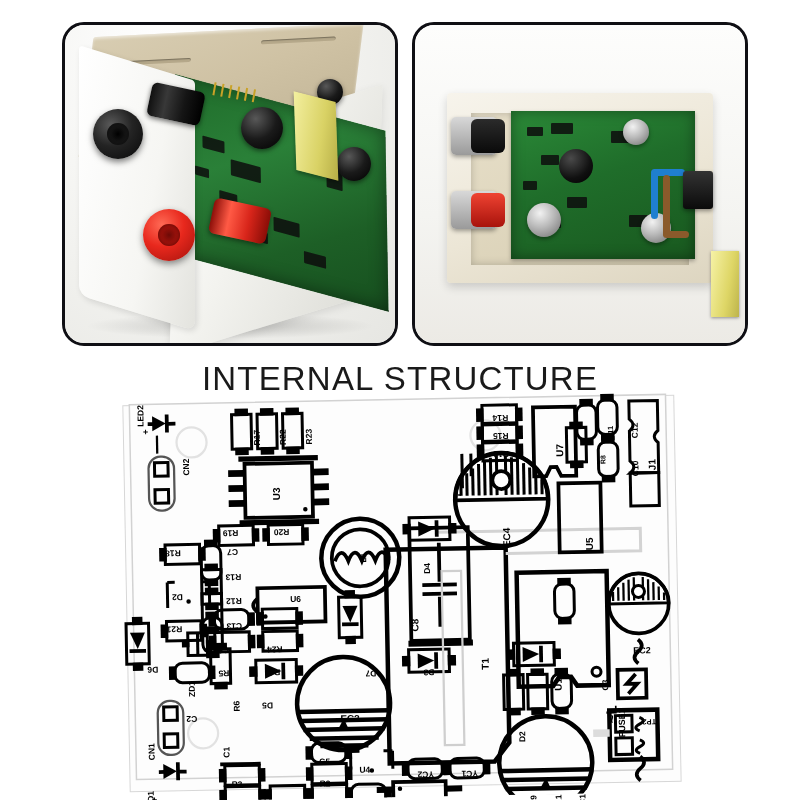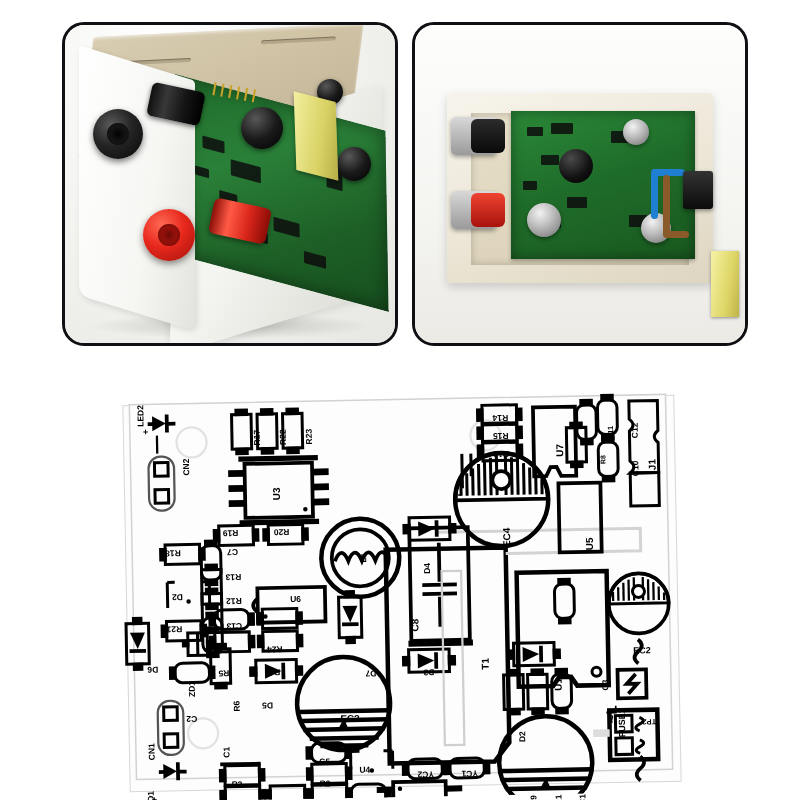--- a/index.html
+++ b/index.html
@@ -235,20 +235,21 @@
 
         <div class="wire blue" style="left:236px;top:146px;width:7px;height:48px;"></div>
         <div class="wire blue" style="left:236px;top:144px;width:34px;height:7px;"></div>
         <div class="wire brown" style="left:248px;top:150px;width:7px;height:62px;"></div>
         <div class="wire brown" style="left:248px;top:206px;width:26px;height:7px;"></div>
         <div class="sw2"></div>
       </div>
     </div>
   </div>
 
+  <div class="title">INTERNAL STRUCTURE</div>
 
   <div class="pcb-wrap">
     <div class="pcb-rot">
       <div class="pcb-board"></div>
 
       <svg class="pcb-svg" width="600" height="405" viewBox="0 0 780 540">
         <defs>
           <g id="res">
               <rect x="0" y="0" width="46" height="26" fill="none" stroke="#000" stroke-width="4"></rect>
             <rect x="-8" y="4" width="10" height="18" fill="#000"></rect>

